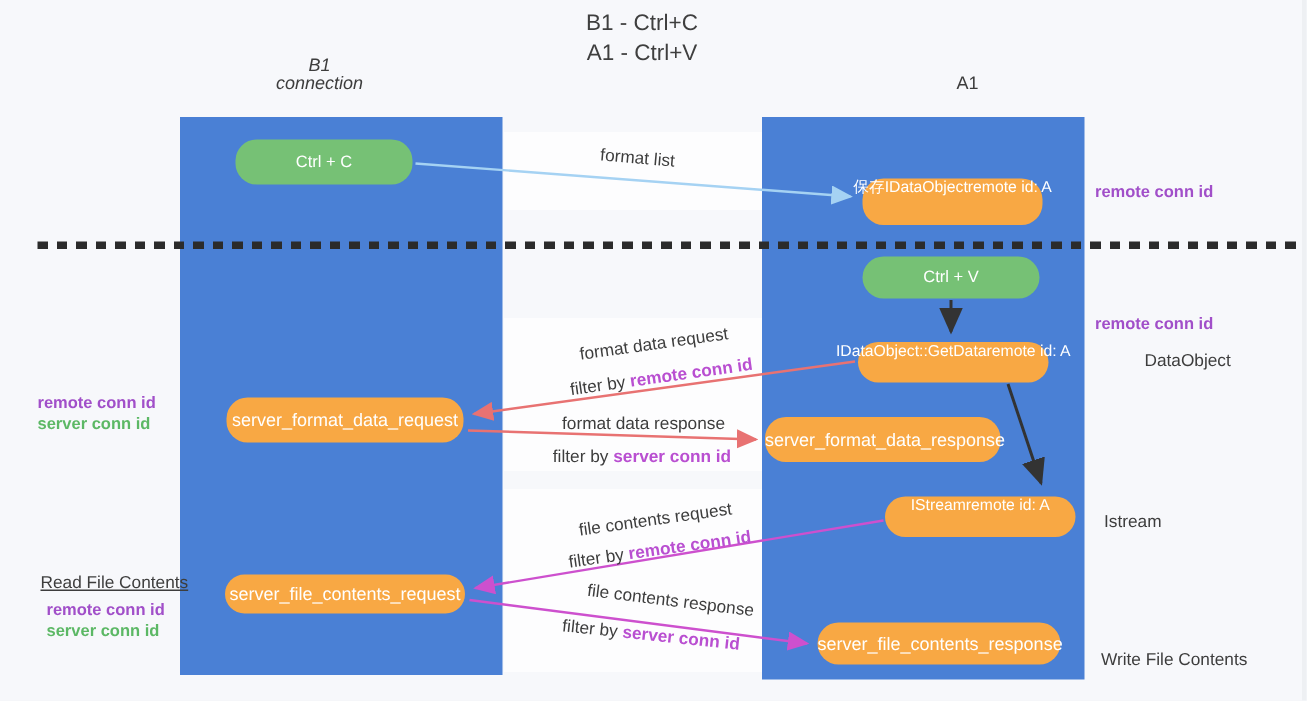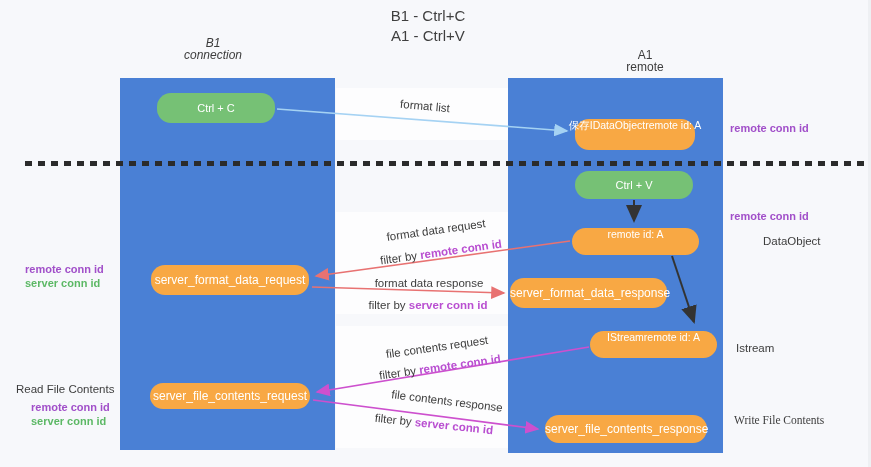--- a/index.html
+++ b/index.html
@@ -42,23 +42,23 @@
   .n-fmtresp{left:510px;top:278px;width:157px;height:30px;line-height:30px;}
   .n-istream{left:590px;top:331px;width:127px;height:27px;}
   .n-filereq{left:150px;top:383px;width:160px;height:26px;line-height:26px;}
   .n-fileresp{left:545px;top:415px;width:162px;height:28px;line-height:28px;}
 
   
   .side{position:absolute;white-space:nowrap;font-size:11.5px;color:#3d3d3d;}
   .purple{color:#a14fc9;font-weight:bold;font-size:11px;}
   .greentx{color:#5cb865;font-weight:bold;font-size:11px;}
   .r1{left:730px;top:122px;} .r2{left:730px;top:210px;}
-  .r3{left:730px;top:235px;margin-left:33px;} .r4{left:736px;top:342px;} .r5{left:734px;top:414px;font-family:Liberation Serif, serif;}
+  .r3{left:730px;top:235px;margin-left:33px;} .r4{left:736px;top:342px;} .r5{left:734px;top:434px;}
   .l1{left:25px;top:263px;} .l2{left:25px;top:277px;}
-  .l3{left:16px;top:383px;} .l4{left:31px;top:401px;} .l5{left:31px;top:415px;}
+  .l3{left:27px;top:383px;text-decoration:underline;} .l4{left:31px;top:401px;} .l5{left:31px;top:415px;}
 
   
   .msg{position:absolute;white-space:nowrap;font-size:11.5px;color:#3d3d3d;}
   .msg .hl{color:#b94fd1;font-weight:bold;}
   .m-fmtlist{left:425px;top:106px;transform:translate(-50%,-50%) rotate(5deg);}
   .m-fdr{left:436px;top:230px;transform:translate(-50%,-50%) rotate(-8deg);}
   .m-fbr1{left:441px;top:252px;transform:translate(-50%,-50%) rotate(-8deg);}
   .m-fdresp{left:429px;top:283px;transform:translate(-50%,-50%);}
   .m-fbs1{left:428px;top:305px;transform:translate(-50%,-50%);}
   .m-fcr{left:437px;top:347px;transform:translate(-50%,-50%) rotate(-8deg);}
@@ -84,21 +84,20 @@
     <div>B1 - Ctrl+C</div>
     <div>A1 - Ctrl+V</div>
   </div>
 
   <div class="hdr hdr-left">
     <div>B1</div>
     <div>connection</div>
   </div>
   <div class="hdr hdr-right">
     <div>A1</div>
-    <div>remote</div>
   </div>
 
   <div class="divider"></div>
 
   <svg class="arrows" width="871" height="467">
     <defs>
       <marker id="ah-blue" markerWidth="9" markerHeight="8" refX="8" refY="4" orient="auto">
         <path d="M0,0 L9,4 L0,8 z" fill="#a5d2f3"></path>
       </marker>
       <marker id="ah-black" markerWidth="9" markerHeight="8" refX="8" refY="4" orient="auto">
@@ -123,20 +122,21 @@
   <div class="node green n-ctrlc">Ctrl + C</div>
 
   <div class="node orange two n-saveobj">
     <div>保存IDataObject</div>
     <div>remote id: A</div>
   </div>
 
   <div class="node green n-ctrlv">Ctrl + V</div>
 
   <div class="node orange two n-getdata">
+    <div>IDataObject::GetData</div>
     <div>remote id: A</div>
   </div>
 
   <div class="node orange one n-fmtreq">server_format_data_request</div>
   <div class="node orange one n-fmtresp">server_format_data_response</div>
 
   <div class="node orange two n-istream">
     <div>IStream</div>
     <div>remote id: A</div>
   </div>

